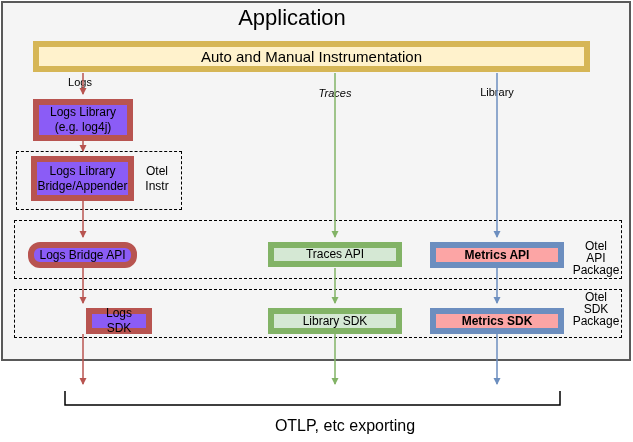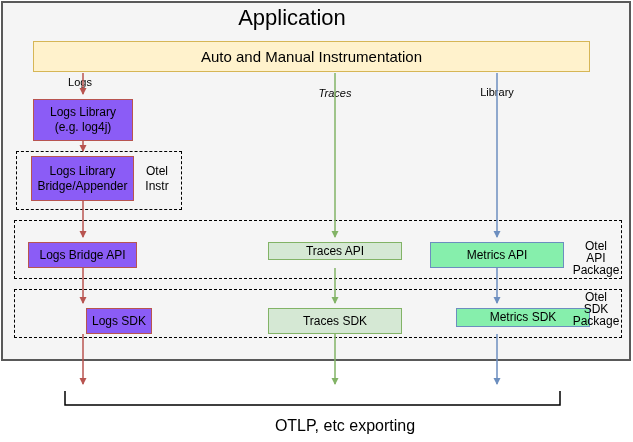--- a/index.html
+++ b/index.html
@@ -21,33 +21,33 @@
   }
   .title {
     left: 0; top: 5px; width: 584px;
     text-align: center;
     font-size: 22px;
     color: #000000;
   }
   .node {
     display: flex; align-items: center; justify-content: center;
     text-align: center;
-    border: 1px solid #0ea5e9;
+    border: 6px solid #0ea5e9;
     font-size: 12px;
     line-height: 15px;
     white-space: pre-line;
   }
   .instr {
     left: 33px; top: 41px; width: 557px; height: 31px;
     background: #fff2cc; border-color: #d6b656;
     font-size: 15px;
   }
   .red-node   { background: #8b5cf6; border-color: #b85450; }
   .green-node { background: #d5e8d4; border-color: #82b366; }
-  .blue-node  { background: #86efac; border-color: #6c8ebf; }
+  .blue-node  { background: #fca5a5; border-color: #6c8ebf; font-weight: bold; }
   .dashed-group { border: 1px dashed #000000; background: transparent; }
   .col-label {
     font-size: 11px;
     text-align: center;
     color: #000000;
   }
   .pkg-label {
     font-size: 12px;
     line-height: 12px;
     text-align: center;
@@ -90,31 +90,31 @@
   <div class="abs node red-node" style="left:33px; top:99px; width:100px; height:42px;">Logs Library
 (e.g. log4j)</div>
 
   <div class="abs dashed-group" style="left:16px; top:151px; width:166px; height:59px;"></div>
   <div class="abs node red-node" style="left:31px; top:156px; width:103px; height:45px;">Logs Library
 Bridge/Appender</div>
   <div class="abs side-label" style="left:134px; top:164px; width:46px;">Otel
 Instr</div>
 
   <div class="abs dashed-group" style="left:14px; top:220px; width:608px; height:59px;"></div>
-  <div class="abs node red-node" style="left:28px; top:242px; width:109px; height:26px;">Logs Bridge API</div>
-  <div class="abs node green-node" style="left:268px; top:242px; width:134px; height:18px;">Traces API</div>
+  <div class="abs node red-node" style="left:28px; top:242px; width:109px; height:26px;border-radius:12px;">Logs Bridge API</div>
+  <div class="abs node green-node" style="left:268px; top:242px; width:134px; height:25px;">Traces API</div>
   <div class="abs node blue-node" style="left:430px; top:242px; width:134px; height:26px;">Metrics API</div>
   <div class="abs pkg-label" style="left:572px; top:240px; width:48px;">Otel
 API
 Package</div>
 
   <div class="abs dashed-group" style="left:14px; top:289px; width:608px; height:49px;"></div>
   <div class="abs node red-node" style="left:41px; top:308px; width:66px; height:26px;margin-left:45px;">Logs SDK</div>
-  <div class="abs node green-node" style="left:268px; top:308px; width:134px; height:26px;">Traces SDK</div>
-  <div class="abs node blue-node" style="left:456px; top:308px; width:134px; height:19px;">Metrics SDK</div>
+  <div class="abs node green-node" style="left:268px; top:308px; width:134px; height:26px;">Library SDK</div>
+  <div class="abs node blue-node" style="left:430px; top:308px; width:134px; height:26px;">Metrics SDK</div>
   <div class="abs pkg-label" style="left:572px; top:291px; width:48px;">Otel
 SDK
 Package</div>
 
   <svg class="overlay" viewBox="0 0 633 442" xmlns="http://www.w3.org/2000/svg">
     <defs>
       <marker id="arr-red" markerWidth="9" markerHeight="9" refX="6" refY="3.5" orient="auto" markerUnits="userSpaceOnUse">
         <path d="M0,0 L7,3.5 L0,7 Z" fill="#b85450"></path>
       </marker>
       <marker id="arr-green" markerWidth="9" markerHeight="9" refX="6" refY="3.5" orient="auto" markerUnits="userSpaceOnUse">

